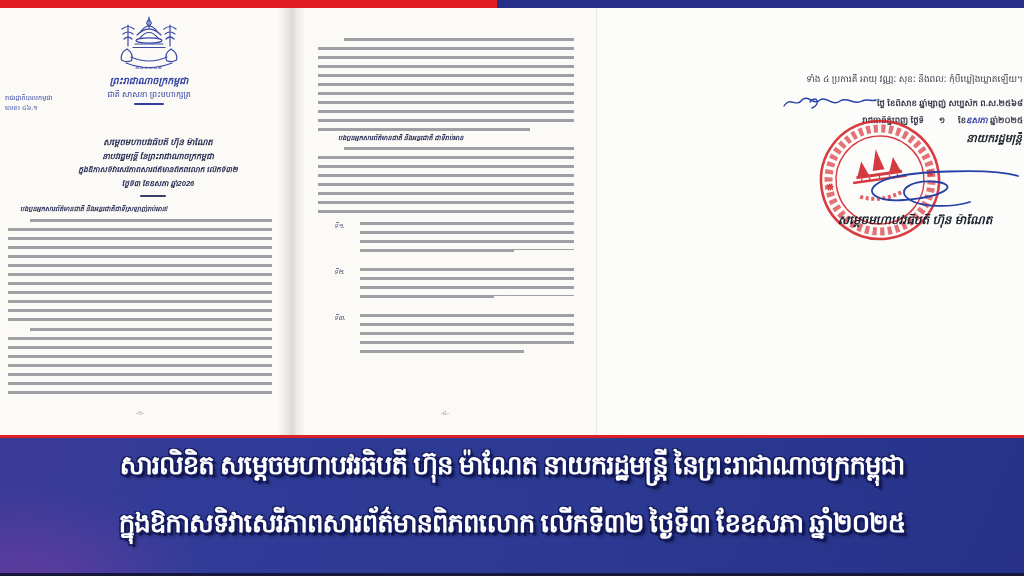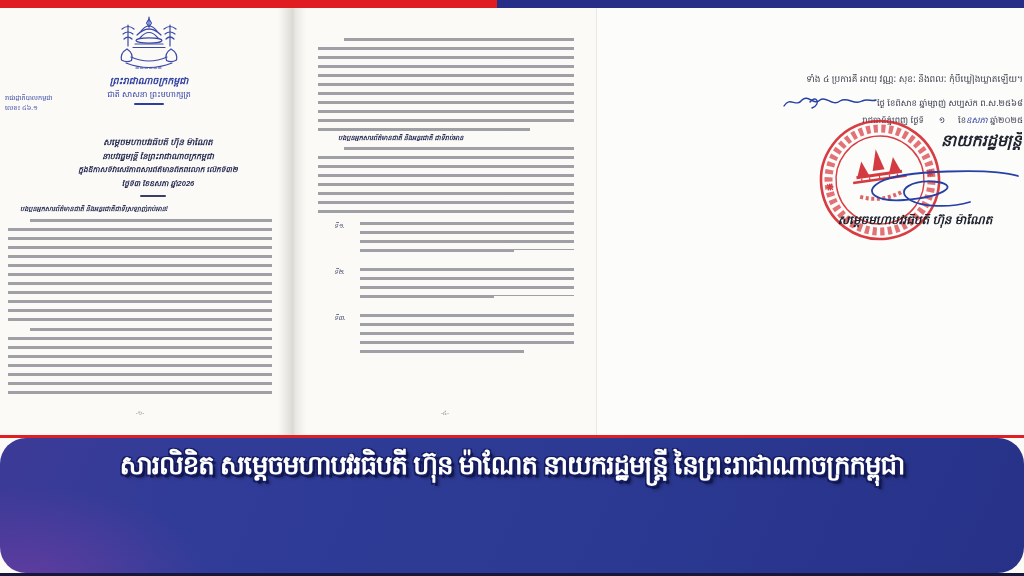--- a/index.html
+++ b/index.html
@@ -14,28 +14,28 @@
   .right-page{left:596px;top:0;width:428px;height:427px;background:#fcfcfa;
               border-left:1px solid rgba(0,0,0,.08);}
   .fold{left:278px;top:0;width:28px;height:427px;
         background:linear-gradient(to right,rgba(110,104,92,0),rgba(110,104,92,.16) 40%,rgba(150,143,130,.30) 52%,rgba(110,104,92,.12) 64%,rgba(110,104,92,0));}
   
   .sim{background:repeating-linear-gradient(to bottom,rgba(84,86,99,.55) 0px,rgba(84,86,99,.55) 3px,rgba(0,0,0,0) 3px,rgba(0,0,0,0) 9px);}
   .sim i{position:absolute;background:#fbfaf7;display:block;}
   .txt{line-height:1.15;color:#3b3e49;white-space:nowrap;overflow:hidden;}
   .blue{color:#2e3da0;}
   .c{text-align:center;}
-  .r{text-align:right;}
+  .r{text-align:right;font-weight:bold;}
   .b{font-weight:bold;font-style:italic;}
   .i{font-style:italic;}
   
   .red-line{left:0;top:435px;width:1024px;height:3px;background:#df1f26;}
   .banner{left:0;top:438px;width:1024px;height:135px;
      background:radial-gradient(260px 130px at 30px 140px,rgba(125,62,165,.55),rgba(125,62,165,0) 70%),
-                linear-gradient(115deg,#3d3a97 0%,#303c98 20%,#2c3a93 55%,#273188 100%);border-radius:26px;}
+                linear-gradient(115deg,#3d3a97 0%,#303c98 20%,#2c3a93 55%,#273188 100%);}
   .banner-line{position:absolute;left:0;width:1024px;text-align:center;color:#ffffff;
      font-weight:bold;white-space:nowrap;letter-spacing:-1px;line-height:1;
      text-shadow:-1.5px -1.5px 0 #171d62,1.5px -1.5px 0 #171d62,-1.5px 1.5px 0 #171d62,
                  2.5px 2.5px 0 #10164f,4px 4px 3px rgba(0,0,0,.35);}
   .bottom-strip{left:0;top:573px;width:1024px;height:3px;background:#17173c;}
   svg{display:block;}
 </style>
 </head>
 <body>
 
@@ -136,21 +136,21 @@
 
     <div class="abs txt r" style="left:690px;top:108px;width:333px;font-size:8.5px;color:#34374a;">
       <span>រាជធានីភ្នំពេញ ថ្ងៃទី</span>
       <span style="display:inline-block;width:10px;"></span>
       <span>១</span>
       <span style="display:inline-block;width:8px;"></span>
       <span>ខែ</span><span class="blue i">ឧសភា</span>
       <span>ឆ្នាំ២០២៥</span>
     </div>
 
-    <div class="abs txt b r" style="left:884px;top:124px;width:138px;font-size:16px;color:#20242e;">នាយករដ្ឋមន្ត្រី</div>
+    <div class="abs txt b r" style="left:884px;top:124px;width:138px;font-size:11px;color:#20242e;">នាយករដ្ឋមន្ត្រី</div>
 
     <div class="abs" style="left:818px;top:110px;width:124px;height:124px;opacity:.88;transform:rotate(-8deg);" title="ព្រះរាជាណាចក្រកម្ពុជា">
       <svg width="124" height="124" viewBox="0 0 124 124" fill="none" stroke="#d42329">
         <circle cx="62" cy="62" r="59" stroke-width="2.6"></circle>
         <circle cx="62" cy="62" r="44" stroke-width="1.4"></circle>
         <circle cx="62" cy="62" r="51.5" stroke-width="8" stroke-dasharray="4.2 3.4" opacity=".72"></circle>
         <path d="M8 62 h7 M11.5 58.5 v7 M9 59 l5 6 M9 65 l5 -6" stroke-width="1.3"></path>
         <path d="M109 62 h7 M112.5 58.5 v7 M110 59 l5 6 M110 65 l5 -6" stroke-width="1.3"></path>
         <g fill="#cf2127" stroke="none">
           <path d="M62 31 L68 52 H56 Z"></path>
@@ -170,16 +170,17 @@
       </svg>
     </div>
 
     <div class="abs txt b c" style="left:806px;top:206px;width:218px;font-size:12px;color:#1c202c;">សម្ដេចមហាបវរធិបតី ហ៊ុន ម៉ាណែត</div>
   </div>
 
   <div class="abs red-line"></div>
 
   <div class="abs banner">
     <div class="banner-line" style="top:14px;font-size:26px;">សារលិខិត សម្ដេចមហាបវរធិបតី ហ៊ុន ម៉ាណែត នាយករដ្ឋមន្ត្រី នៃព្រះរាជាណាចក្រកម្ពុជា</div>
+    <div class="banner-line" style="top:72px;font-size:26px;">ក្នុងឱកាសទិវាសេរីភាពសារព័ត៌មានពិភពលោក លើកទី៣២ ថ្ងៃទី៣ ខែឧសភា ឆ្នាំ២០២៥</div>
   </div>
 
   <div class="abs bottom-strip"></div>
 </div>
 
 </body></html>

